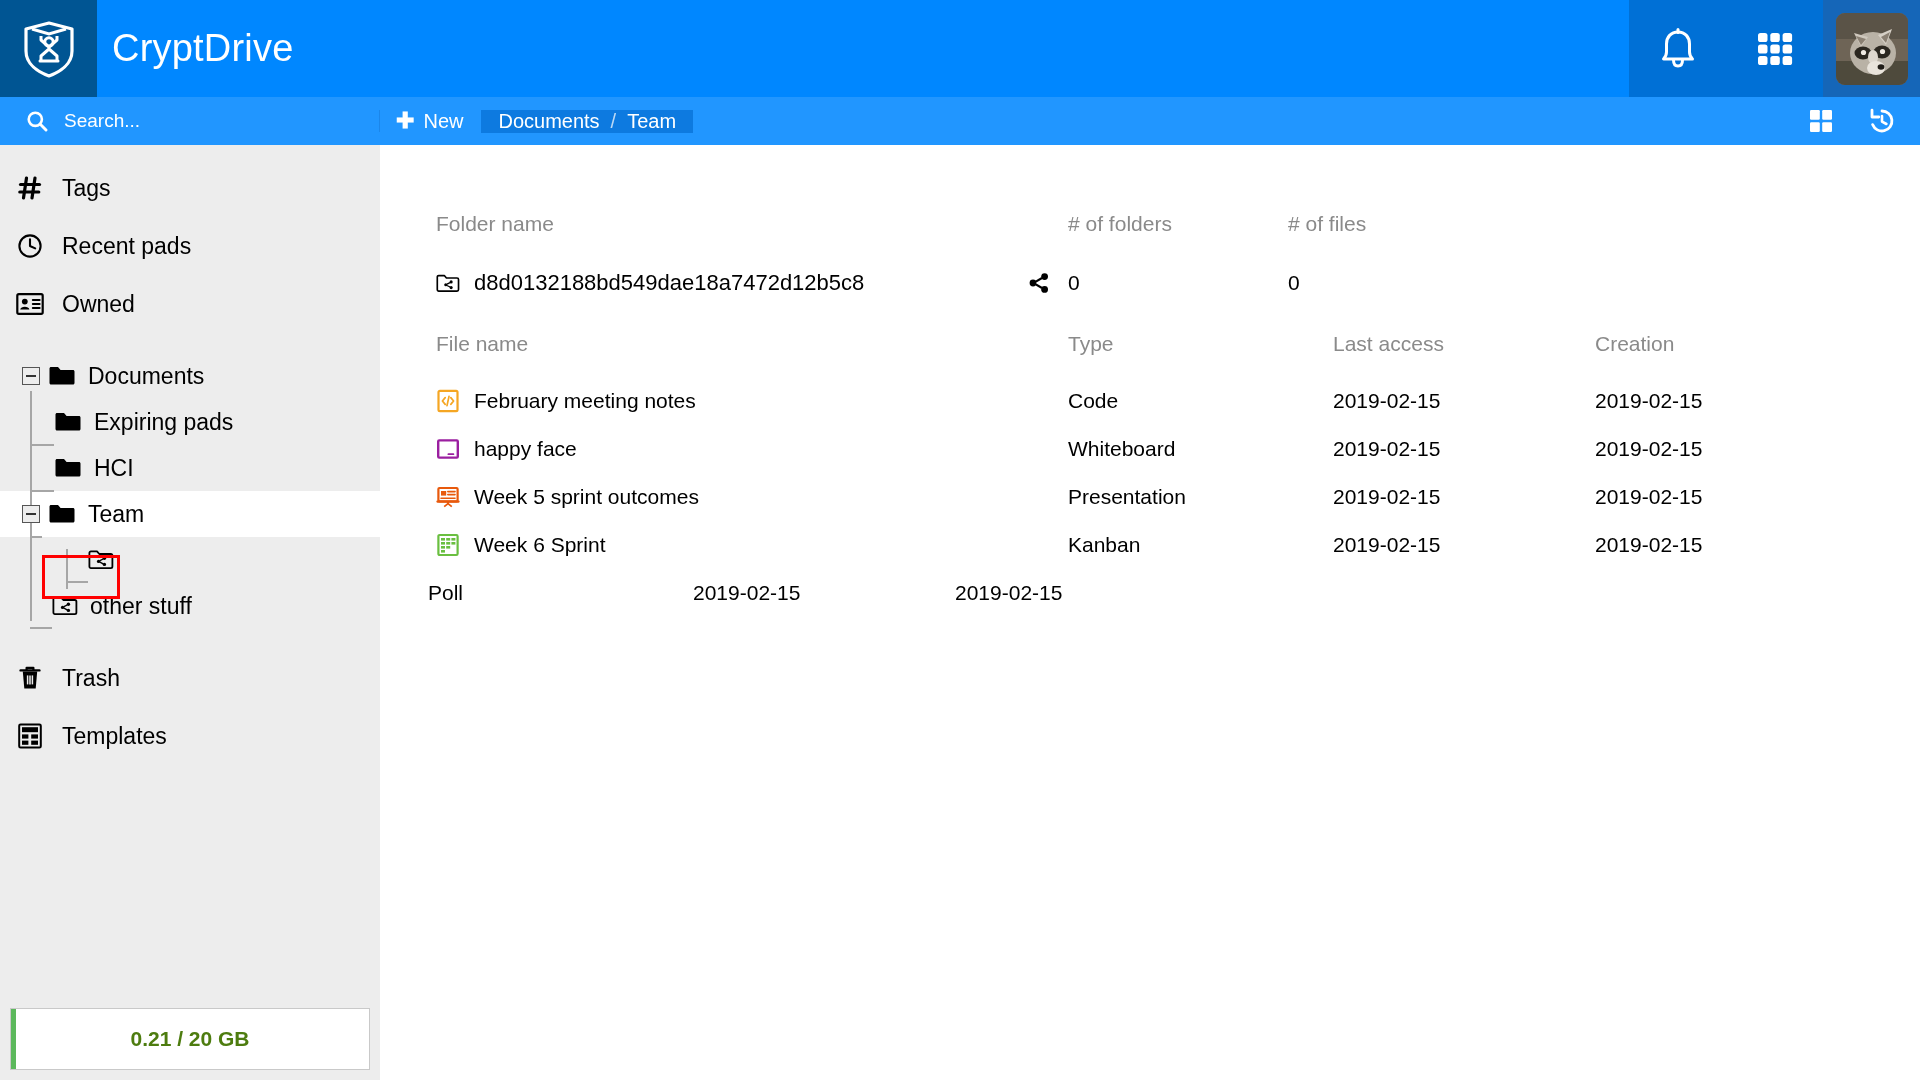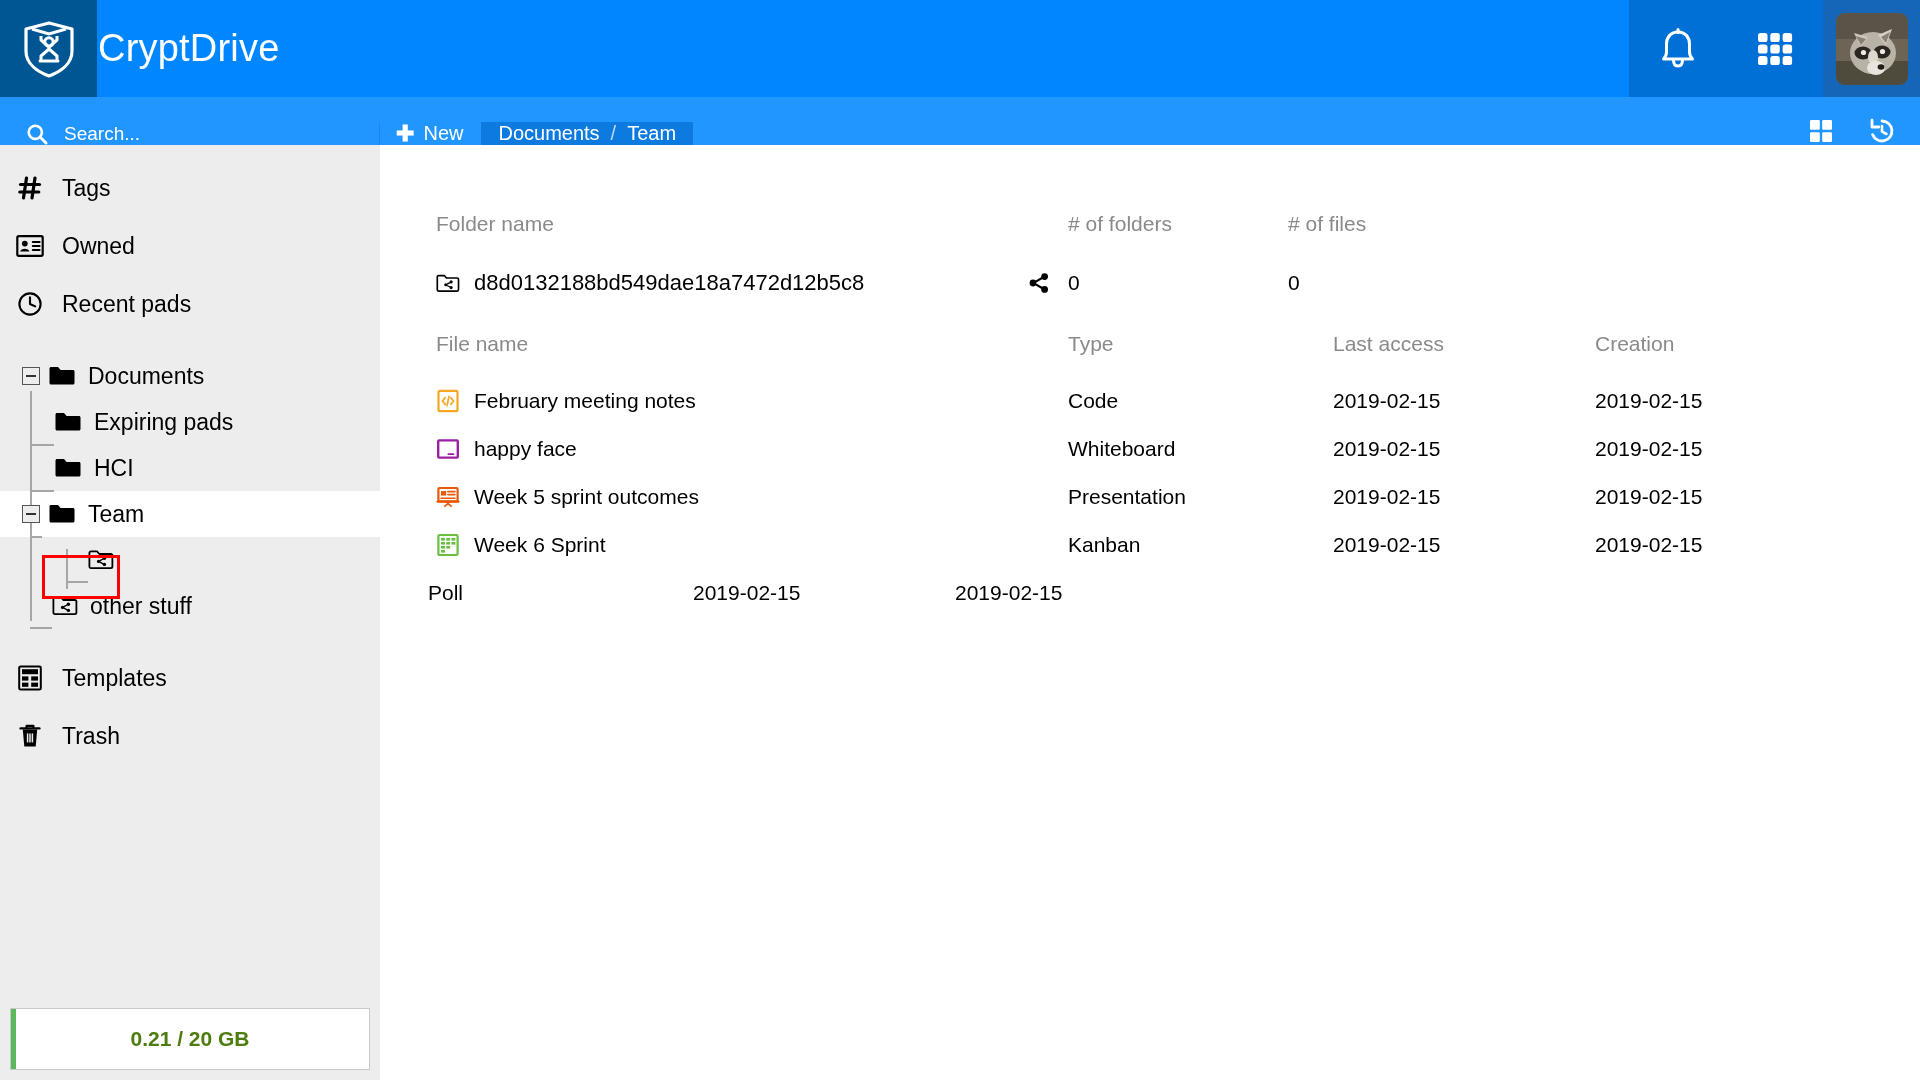--- a/index.html
+++ b/index.html
@@ -40,21 +40,21 @@
     flex: 0 0 auto;
   }
 
   .logo-icon { width: 54px; height: 60px; display:block; }
 
   .brand-title {
     color: #ffffff;
     font-size: 38px;
     font-weight: 400;
     line-height: 97px;
-    padding-left: 1px;
+    padding-left: 15px;
     letter-spacing: 0.2px;
     white-space: nowrap;
   }
 
   .topbar-spacer { flex: 1 1 auto; }
 
   .topbar-right {
     display: flex;
     align-items: stretch;
     flex: 0 0 auto;
@@ -84,21 +84,21 @@
     overflow: hidden;
     position: relative;
     background: #6b6256;
   }
   .av-layer { position:absolute; inset:0; }
 
   
   .toolbar {
     height: 48px;
     display: flex;
-    align-items: flex-end;
+    align-items: center;
     flex: 0 0 auto;
     background: #2196ff;
   }
 
   .search-zone {
     width: 380px;
     flex: 0 0 auto;
     display: flex;
     align-items: center;
     padding-left: 26px;
@@ -452,42 +452,42 @@
                 <path d="M3.5 9.5 L22.5 9.5"></path>
                   <path d="M2.8 17 L21.8 17"></path>
               </g>
             </svg>
           </span>
           <span>Tags</span>
         </div>
 
         <div class="nav-item">
           <span class="nav-icon">
+            <svg width="26" height="26" viewBox="0 0 26 26">
+              <circle cx="13" cy="13" r="10.6" fill="none" stroke="#000" stroke-width="2.1"></circle>
+              <path d="M13 6.4 L13 13 L18.2 15.4" fill="none" stroke="#000" stroke-width="2.1" stroke-linecap="round" stroke-linejoin="round"></path>
+            </svg>
+          </span>
+          <span>Recent pads</span>
+        </div>
+
+        <div class="nav-item">
+          <span class="nav-icon">
             <svg width="28" height="24" viewBox="0 0 28 24">
               <rect x="1.3" y="2.2" width="25.4" height="19.6" rx="1.6" fill="none" stroke="#000" stroke-width="2.2"></rect>
               <circle cx="8.8" cy="9.6" r="2.9" fill="#000"></circle>
               <path d="M4.2 17.4 C4.8 13.8 12.8 13.8 13.4 17.4 Z" fill="#000"></path>
               <g stroke="#000" stroke-width="2" stroke-linecap="round">
                 <path d="M16.8 8 L23.6 8"></path>
                   <path d="M16.8 12 L23.6 12"></path>
                   <path d="M16.8 16 L23.6 16"></path>
               </g>
             </svg>
           </span>
           <span>Owned</span>
-        </div>
-
-        <div class="nav-item">
-          <span class="nav-icon">
-            <svg width="26" height="26" viewBox="0 0 26 26">
-              <circle cx="13" cy="13" r="10.6" fill="none" stroke="#000" stroke-width="2.1"></circle>
-              <path d="M13 6.4 L13 13 L18.2 15.4" fill="none" stroke="#000" stroke-width="2.1" stroke-linecap="round" stroke-linejoin="round"></path>
-            </svg>
-          </span>
-          <span>Recent pads</span>
         </div>
 
         <div class="nav-gap"></div>
 
         <div class="tree" style="position:relative;">
 
           <div class="vline" style="left:30px; top:38px; height:230px;"></div>
           <div class="hline" style="left:30px; top:91px; width:24px;"></div>
           <div class="hline" style="left:30px; top:137px; width:24px;"></div>
           <div class="hline" style="left:30px; top:183px; width:12px;"></div>
@@ -572,45 +572,45 @@
           </div>
 
           <div class="red-box" style="left:42px; top:202px; width:78px; height:44px;"></div>
         </div>
 
         <div class="nav-gap"></div>
 
         <div class="nav-item">
           <span class="nav-icon">
             <svg width="24" height="26" viewBox="0 0 24 26">
-              <rect x="1.2" y="1.4" width="21.6" height="23.2" rx="1.4" fill="none" stroke="#000" stroke-width="2"></rect>
-              <rect x="4" y="4.2" width="16" height="5" fill="#000"></rect>
-              <rect x="4" y="11.4" width="6.4" height="4.2" fill="#000"></rect>
-              <rect x="13.2" y="11.4" width="6.8" height="4.2" fill="#000"></rect>
-              <rect x="4" y="17.6" width="6.4" height="4.2" fill="#000"></rect>
-              <rect x="13.2" y="17.6" width="6.8" height="4.2" fill="#000"></rect>
-            </svg>
-          </span>
-          <span>Templates</span>
-        </div>
-
-        <div class="nav-item">
-          <span class="nav-icon">
-            <svg width="24" height="26" viewBox="0 0 24 26">
               <path d="M2.6 5.4 L21.4 5.4" stroke="#000" stroke-width="2.4" stroke-linecap="round"></path>
               <path d="M8.6 5.2 L8.6 2.8 L15.4 2.8 L15.4 5.2" fill="none" stroke="#000" stroke-width="2.2" stroke-linejoin="round"></path>
               <path d="M4.8 6.4 L19.2 6.4 L17.7 23.4 L6.3 23.4 Z" fill="#000"></path>
               <g stroke="#ededed" stroke-width="1.5">
                 <path d="M9.6 10.4 L9.6 19.4"></path>
                   <path d="M12 10.4 L12 19.4"></path>
                   <path d="M14.4 10.4 L14.4 19.4"></path>
               </g>
             </svg>
           </span>
           <span>Trash</span>
+        </div>
+
+        <div class="nav-item">
+          <span class="nav-icon">
+            <svg width="24" height="26" viewBox="0 0 24 26">
+              <rect x="1.2" y="1.4" width="21.6" height="23.2" rx="1.4" fill="none" stroke="#000" stroke-width="2"></rect>
+              <rect x="4" y="4.2" width="16" height="5" fill="#000"></rect>
+              <rect x="4" y="11.4" width="6.4" height="4.2" fill="#000"></rect>
+              <rect x="13.2" y="11.4" width="6.8" height="4.2" fill="#000"></rect>
+              <rect x="4" y="17.6" width="6.4" height="4.2" fill="#000"></rect>
+              <rect x="13.2" y="17.6" width="6.8" height="4.2" fill="#000"></rect>
+            </svg>
+          </span>
+          <span>Templates</span>
         </div>
 
       </div>
 
       <div class="storage-wrap">
         <div class="storage-fill"></div>
         <div class="storage-text">0.21 / 20 GB</div>
       </div>
     </div>
 

